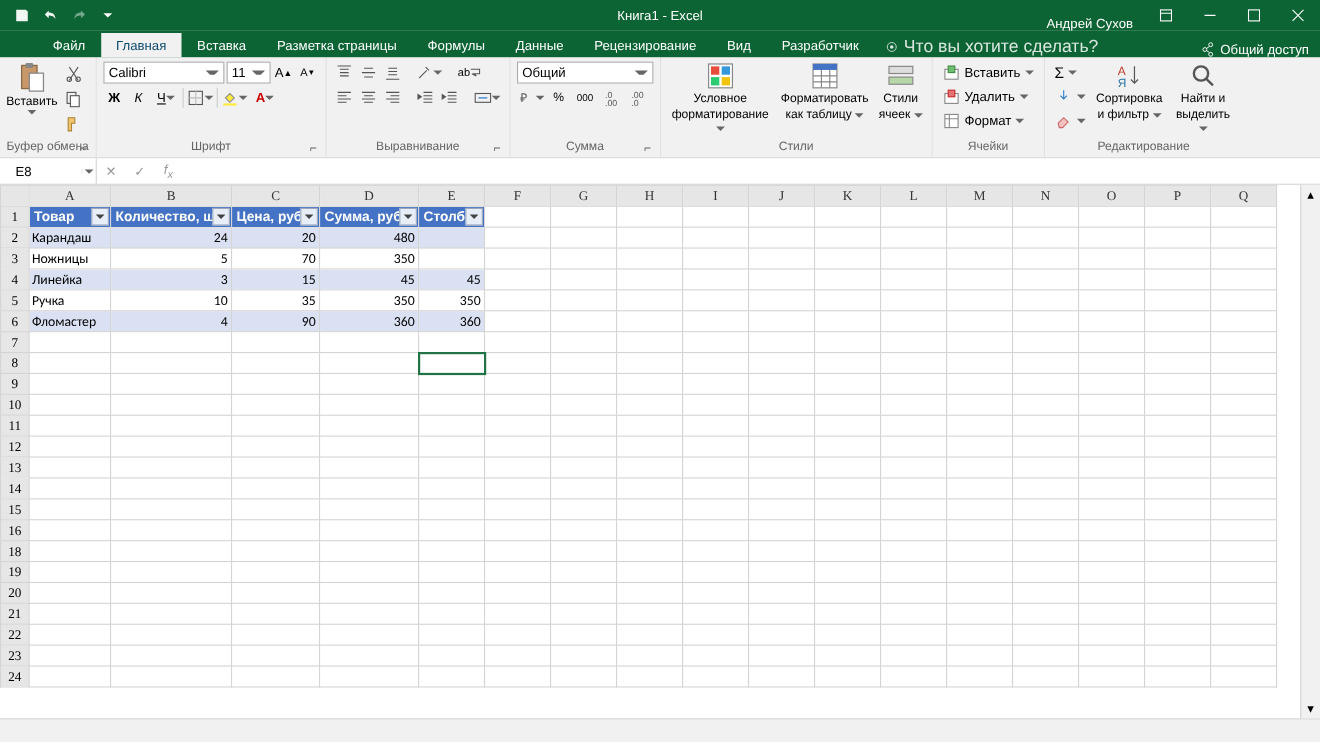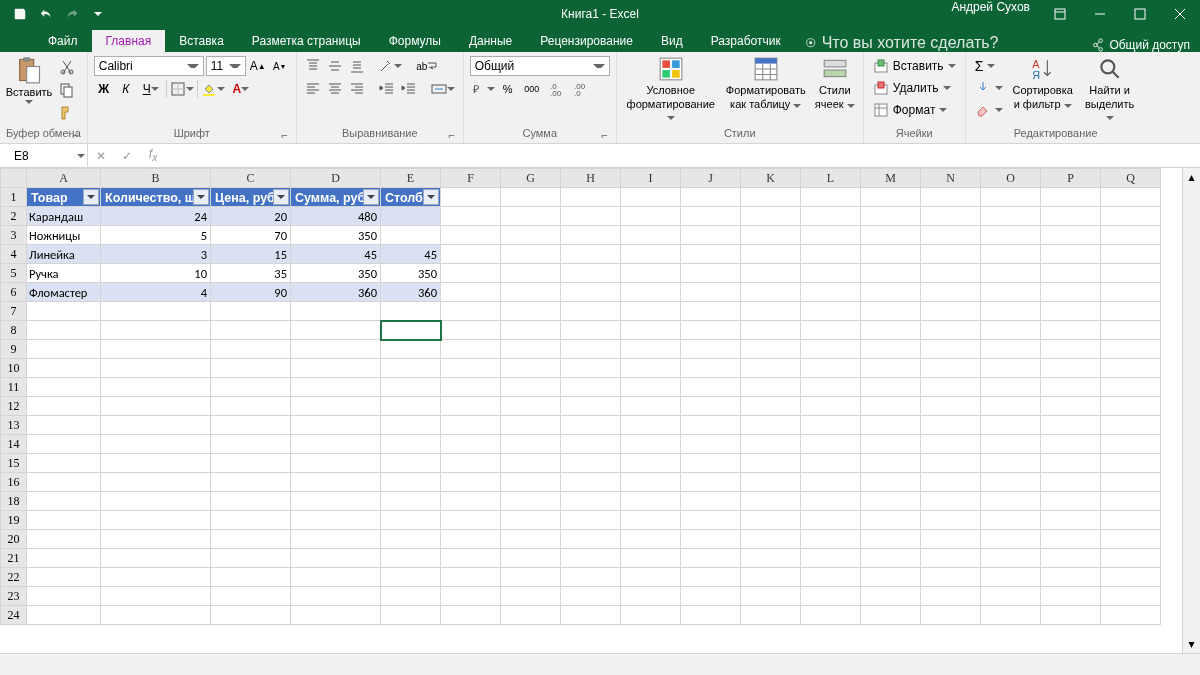--- a/index.html
+++ b/index.html
@@ -4,29 +4,29 @@
 <style>
 * { margin: 0; padding: 0; box-sizing: border-box; font-family: "Segoe UI", Tahoma, sans-serif; user-select: none; }
 body { width: 1200px; height: 675px; background: #fff; overflow: hidden; font-size: 12px; }
 
 
 .titlebar { height: 28px; background: #0c6333; display: flex; align-items: center; color: #fff; position: relative; }
 .titlebar .qat { display: flex; align-items: center; gap: 2px; padding-left: 8px; }
 .titlebar .qat .qbtn { width: 24px; height: 22px; display: flex; align-items: center; justify-content: center; cursor: pointer; }
 .titlebar .qat .qbtn svg { width: 14px; height: 14px; fill: #fff; opacity: 0.95; }
 .titlebar .title-center { position: absolute; left: 50%; transform: translateX(-50%); font-size: 12px; }
-.titlebar .right { position: absolute; right: 0; display: flex; align-items: flex-start; height: 100%; }
+.titlebar .right { position: absolute; right: 0; display: flex; align-items: flex-end; height: 100%; }
 .titlebar .user { padding: 0 10px; font-size: 12px; }
 .titlebar .winbtn { width: 40px; height: 28px; display: flex; align-items: center; justify-content: center; cursor: pointer; }
 .titlebar .winbtn svg { width: 12px; height: 12px; stroke: #fff; fill: none; stroke-width: 1; }
 
 
 .ribbon-tabs { height: 24px; background: #0c6333; display: flex; align-items: flex-end; color: #fff; position: relative; }
 .ribbon-tabs .tab { padding: 4px 14px; font-size: 12px; cursor: pointer; }
-.ribbon-tabs .tab.active { background: #f1f1f1; color: #a21caf; }
+.ribbon-tabs .tab.active { background: #f1f1f1; color: #0c4a6e; }
 .ribbon-tabs .tab.file { background: transparent; color: #fff; padding-left: 48px; }
 .ribbon-tabs .tell-me { display: flex; align-items: center; margin-left: 10px; font-size: 16px; opacity: 0.85; gap: 4px;}
 .ribbon-tabs .share { position: absolute; right: 10px; display: flex; align-items: center; gap: 4px; font-size: 12px; }
 
 
 .ribbon { height: 92px; background: #f1f1f1; border-bottom: 1px solid #d4d4d4; display: flex; }
 .rgroup { border-right: 1px solid #e1e1e1; display: flex; flex-direction: column; padding: 4px 6px 0 6px; }
 .rgroup .body { flex: 1; display: flex; align-items: flex-start; gap: 4px; }
 .rgroup .label { font-size: 11px; color: #666; text-align: center; padding: 2px 0 4px 0; position: relative; }
 .rgroup .label .dlaunch { position: absolute; right: 0; bottom: 4px; width: 10px; height: 10px; }
@@ -305,21 +305,21 @@
             </svg>
             <span class="tri-down"></span>
           </div>
       </div>
     </div>
     <div class="label"><span>Выравнивание</span><span class="dlaunch">⌐</span></div>
   </div>
 
   <div class="rgroup">
     <div class="body stackv" style="gap:3px">
-      <div class="combo" style="width:140px">
+      <div class="combo" style="width:124px">
           <span>Общий</span>
           <span class="arrow tri-down"></span>
         </div>
       <div class="row">
         <div class="rbtn" style="width:26px;height:20px">
             <svg class="i" viewBox="0 0 16 16">
               <text x="2" y="12" font-size="11" fill="#555">₽</text>
             </svg>
             <span class="tri-down"></span>
           </div>

